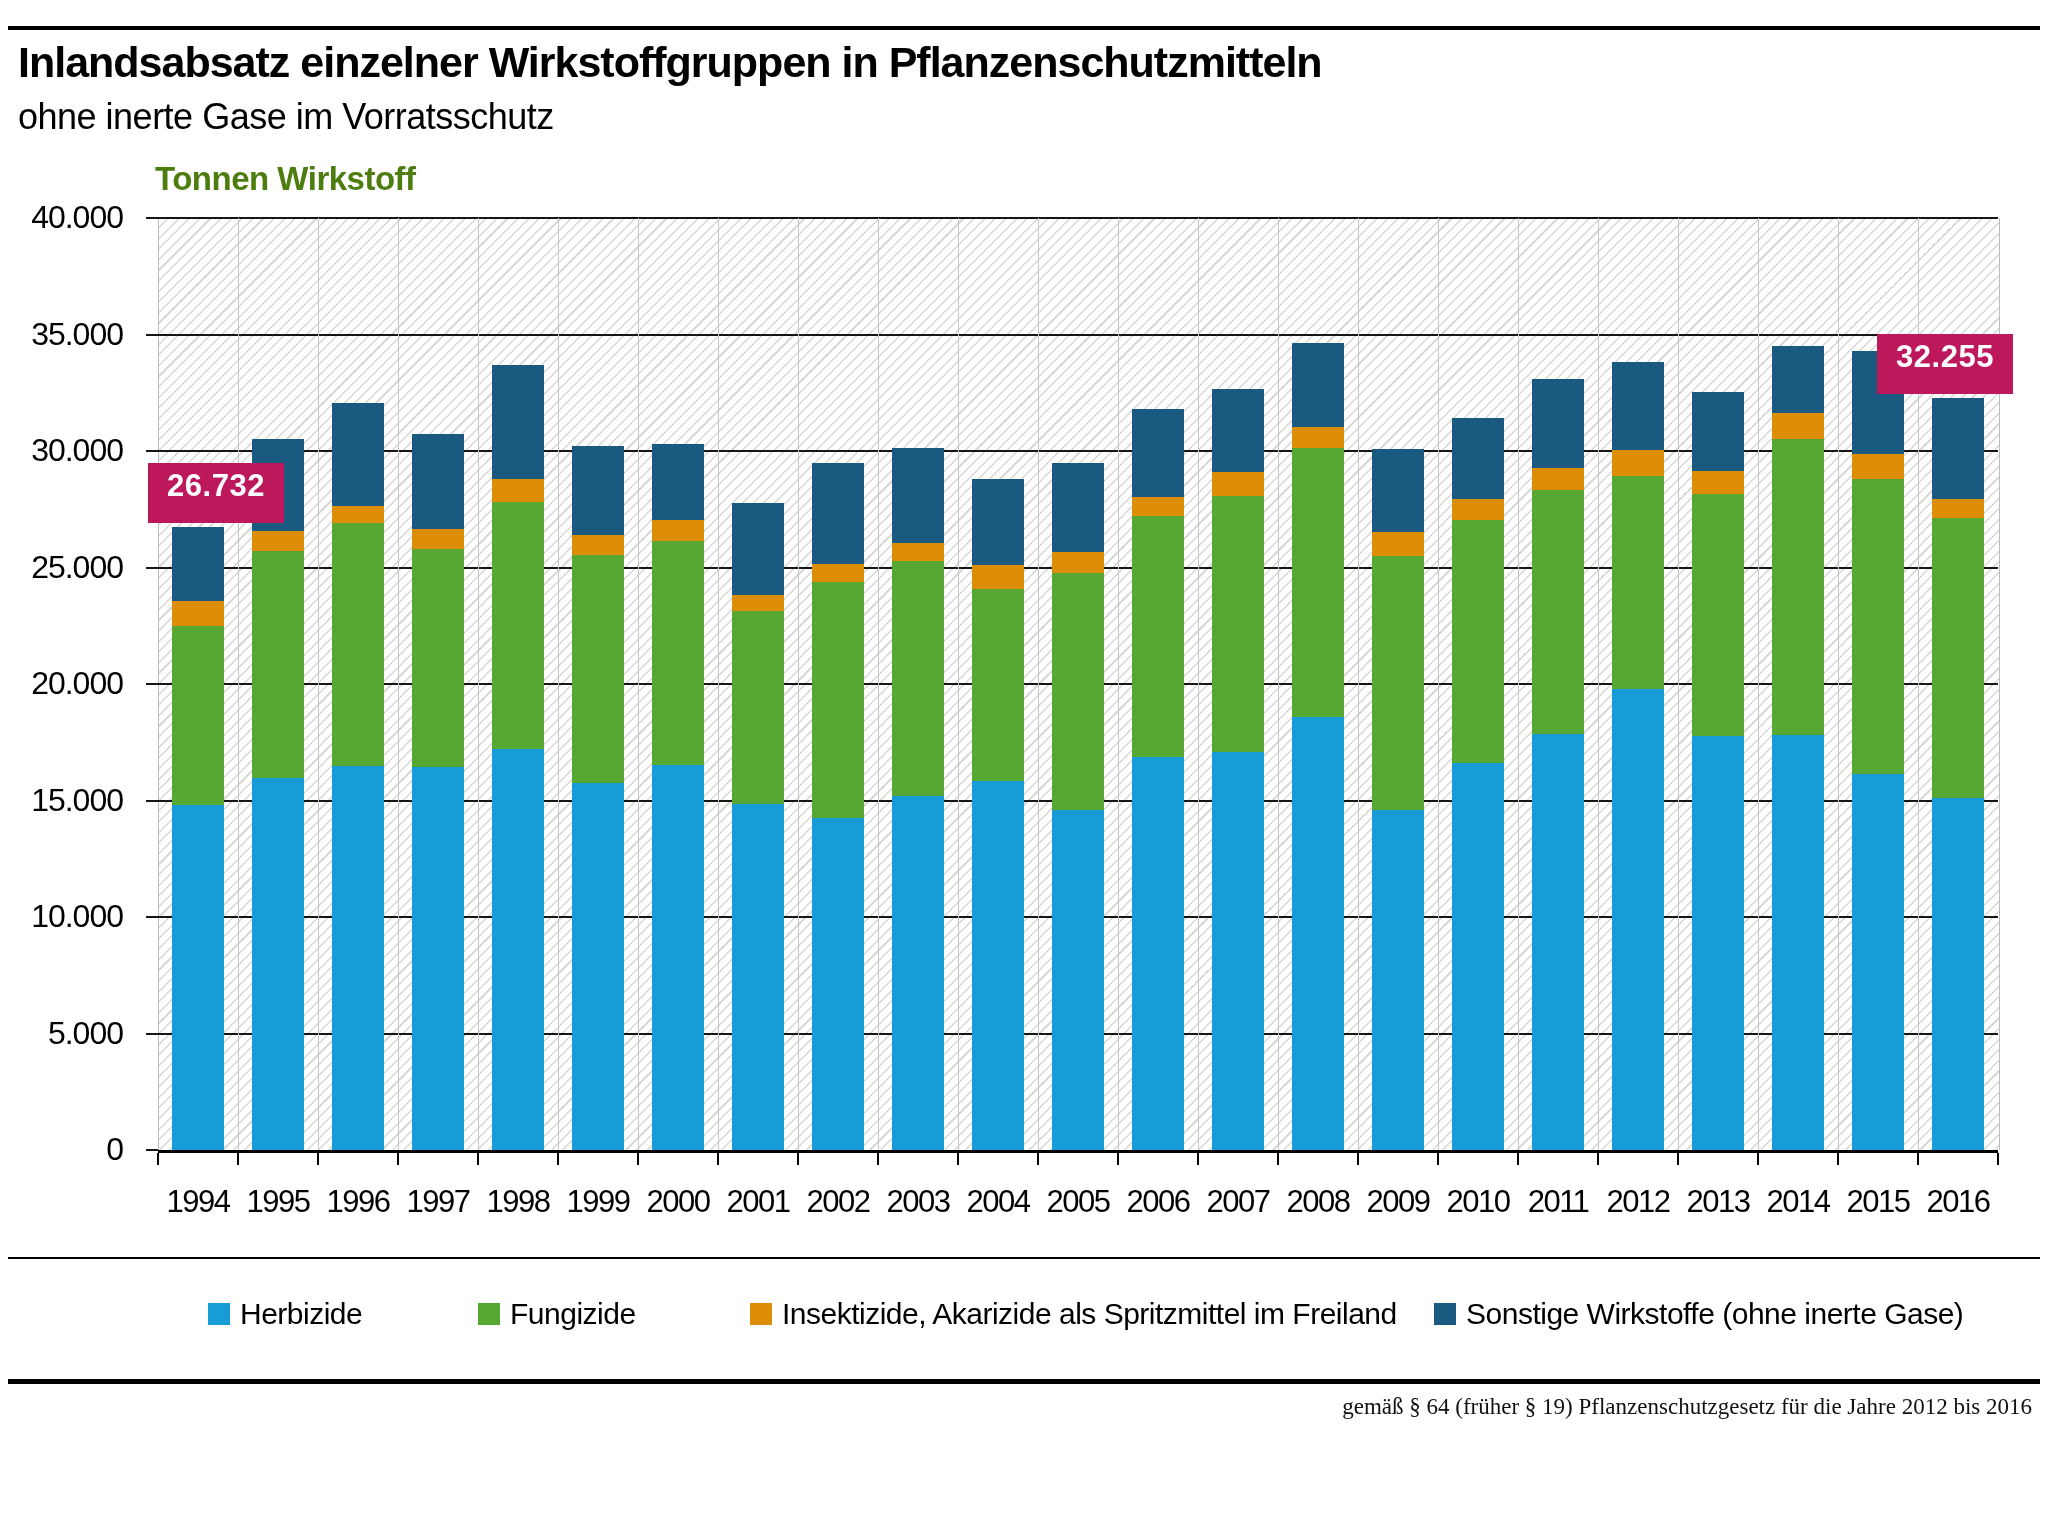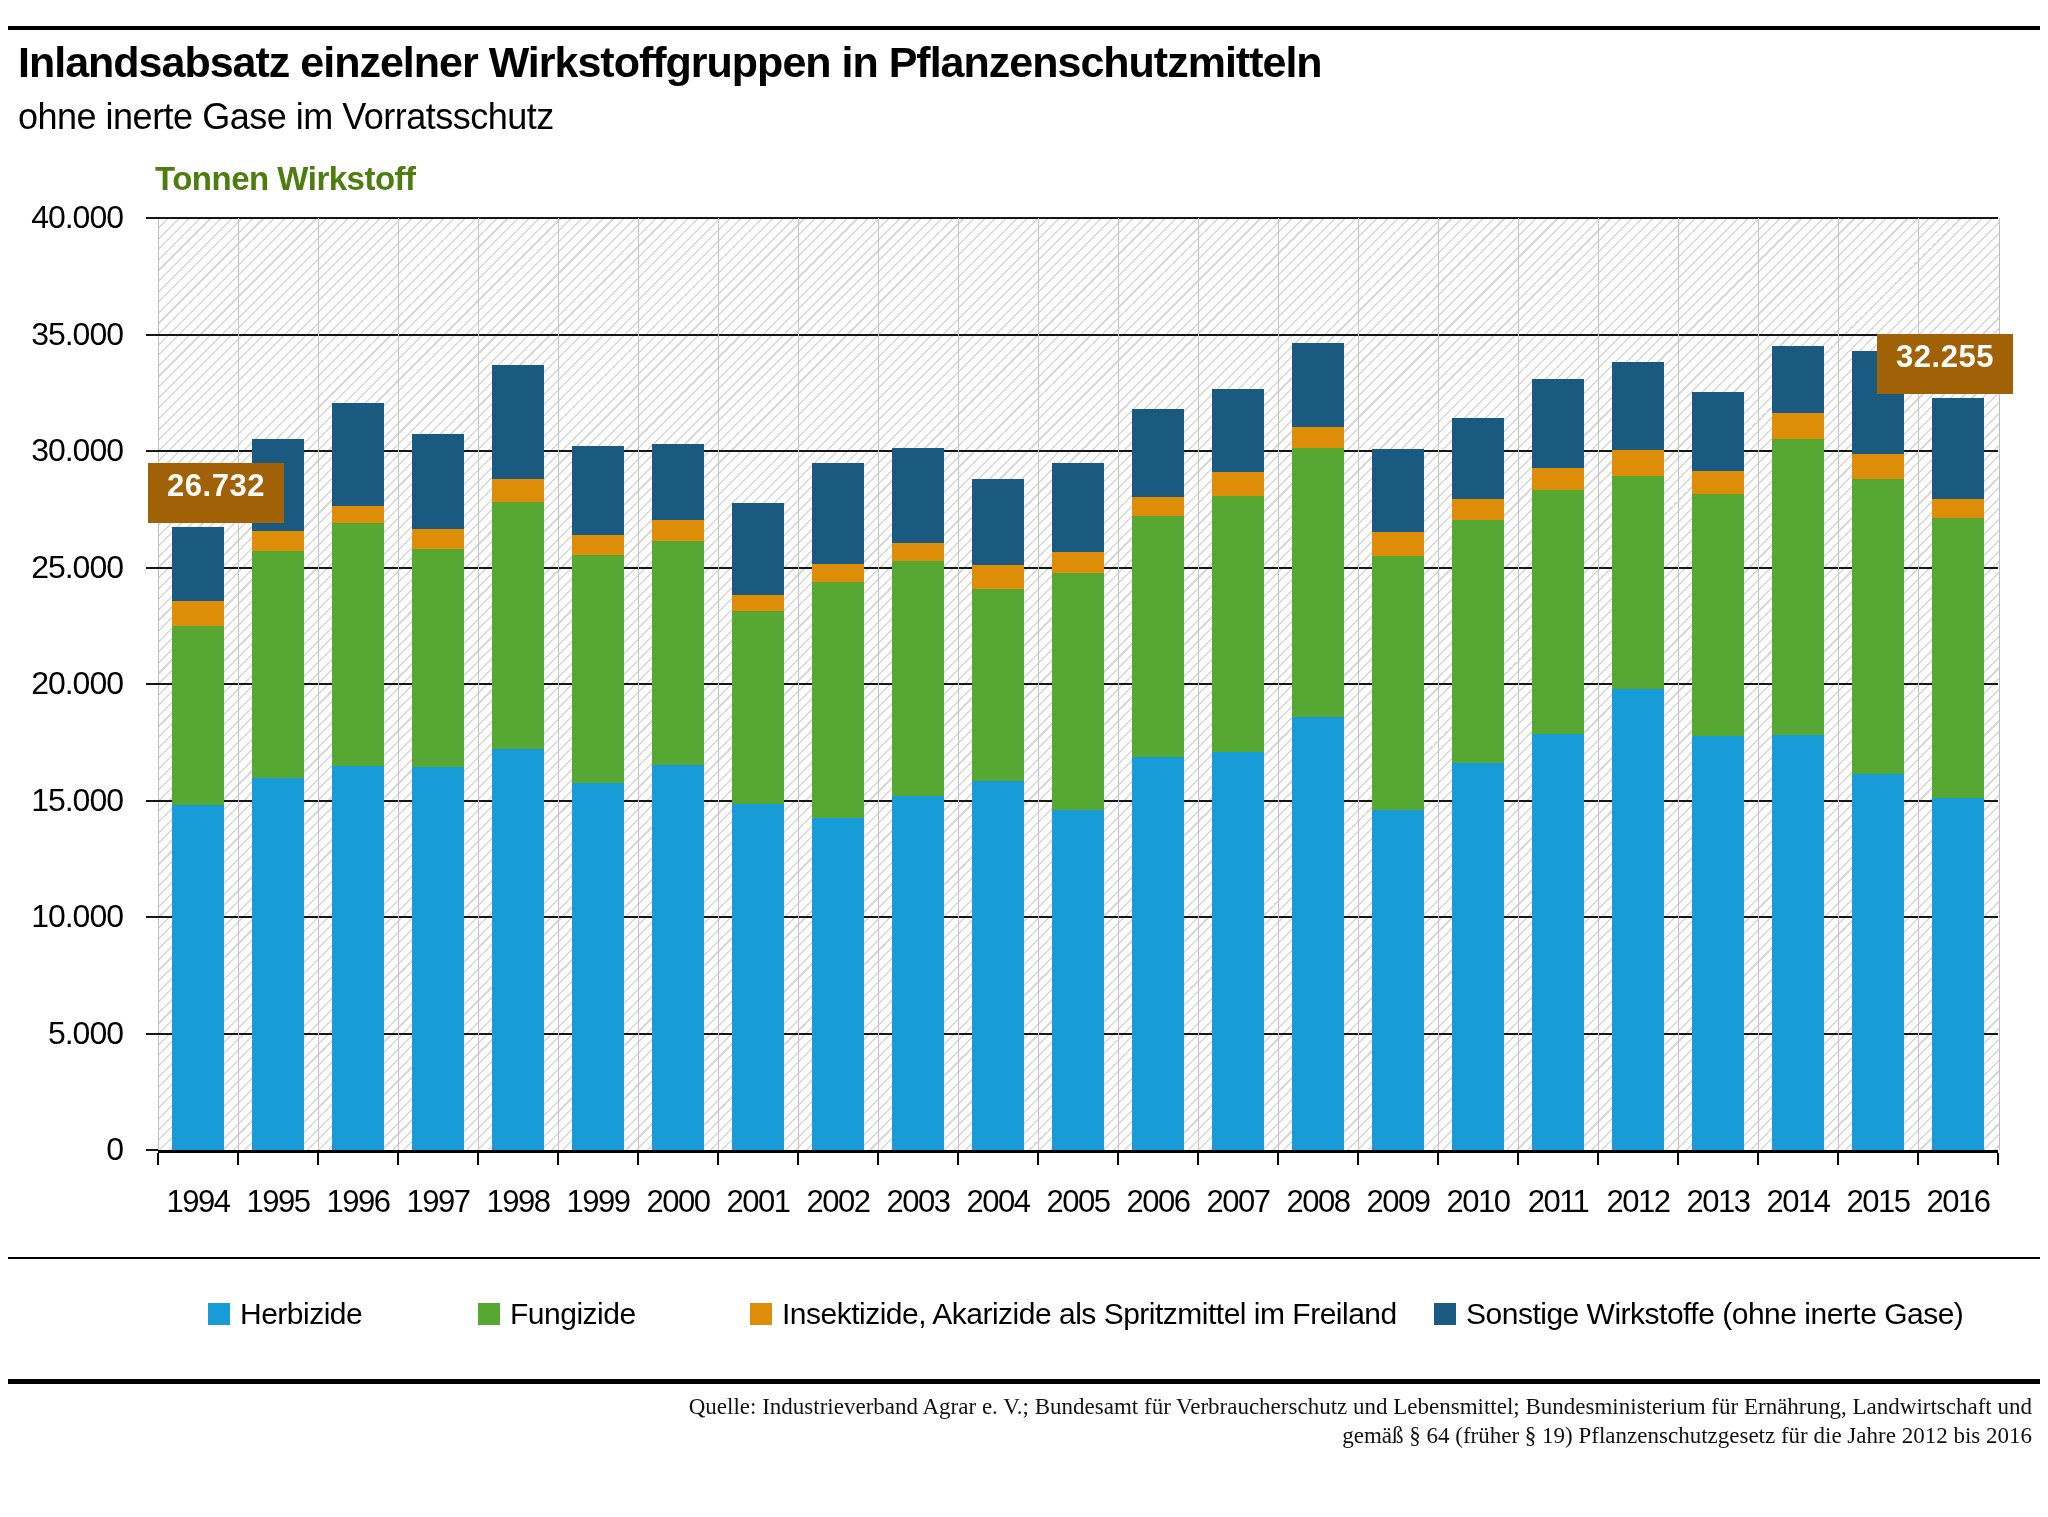--- a/index.html
+++ b/index.html
@@ -21,21 +21,21 @@
   }
   .col-sep{width:1px;background:#c6c6c6;top:218px;height:932px;}
   .gridline{left:158px;width:1840px;height:2px;background:#161616;}
   .ytick-label{width:123px;text-align:right;font-size:32px;letter-spacing:-1px;color:#000;}
   .ytick-mark{left:146px;width:12px;height:2px;background:#161616;}
   #x-axis{left:158px;top:1150px;width:1840px;height:3px;background:#000;}
   .xtick-mark{top:1153px;width:2px;height:12px;background:#000;}
   .bar-seg{width:52px;}
   .year-label{top:1184px;width:80px;text-align:center;font-size:31px;letter-spacing:-1.5px;color:#000;}
   .annotation{
-    height:60px;line-height:46px;background:#a16207;color:#fff;
+    height:60px;line-height:46px;background:#be185d;color:#fff;
     font-size:31px;font-weight:bold;text-align:center;letter-spacing:0.5px;
   }
   
   #divider-mid{left:8px;top:1257px;width:2032px;height:2px;background:#000;}
   #divider-bottom{left:8px;top:1379px;width:2032px;height:5px;background:#000;}
   .legend-swatch{top:1303px;width:22px;height:22px;}
   .legend-label{top:1297px;font-size:30px;letter-spacing:-0.5px;color:#000;white-space:nowrap;}
   #source-block{
     right:16px;top:1392px;width:1580px;text-align:right;
     font-family:"Liberation Serif",serif;font-size:23px;line-height:29px;color:#111;
@@ -51,21 +51,20 @@
 
 <div class="abs" id="plot-bg"></div>
 <div id="plot-layer"></div>
 <div class="abs" id="x-axis"></div>
 <div id="annotation-layer"></div>
 
 <div class="abs" id="divider-mid"></div>
 <div id="legend"></div>
 <div class="abs" id="divider-bottom"></div>
 <div class="abs" id="source-block">
-    <div>Quelle: Industrieverband Agrar e. V.; Bundesamt für Verbraucherschutz und Lebensmittel; Bundesministerium für Ernährung, Landwirtschaft und</div>
     <div>gemäß § 64 (früher § 19) Pflanzenschutzgesetz für die Jahre 2012 bis 2016</div>
   </div>
 
 <div class="abs gridline" style="top: 217px;"></div>
 <div class="abs ytick-mark" style="top: 217px;"></div>
 <div class="abs ytick-label" style="left: 0px; top: 199px;">40.000</div>
 <div class="abs gridline" style="top: 333.5px;"></div>
 <div class="abs ytick-mark" style="top: 333.5px;"></div>
 <div class="abs ytick-label" style="left: 0px; top: 315.5px;">35.000</div>
 <div class="abs gridline" style="top: 450px;"></div>

